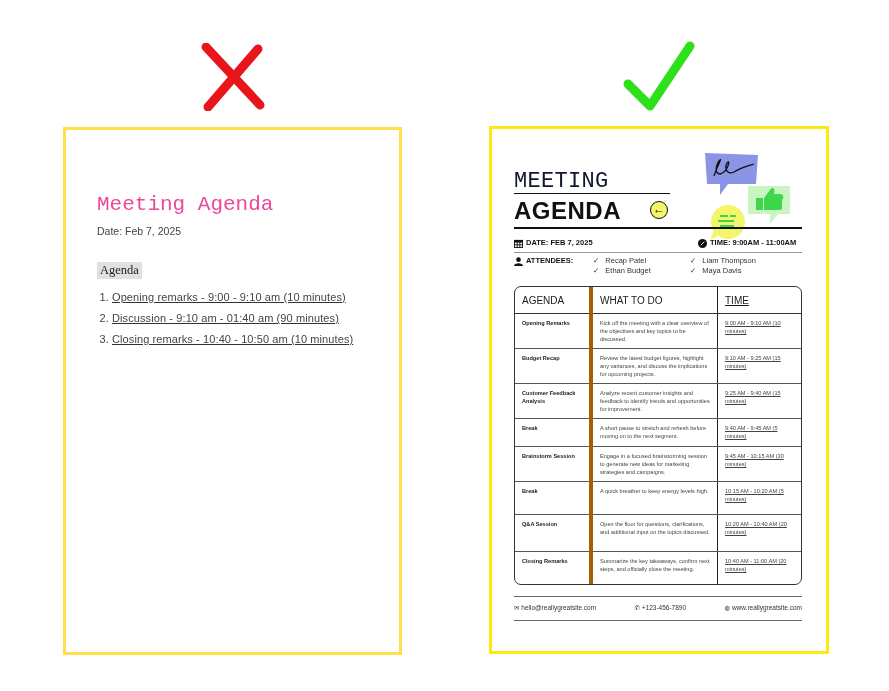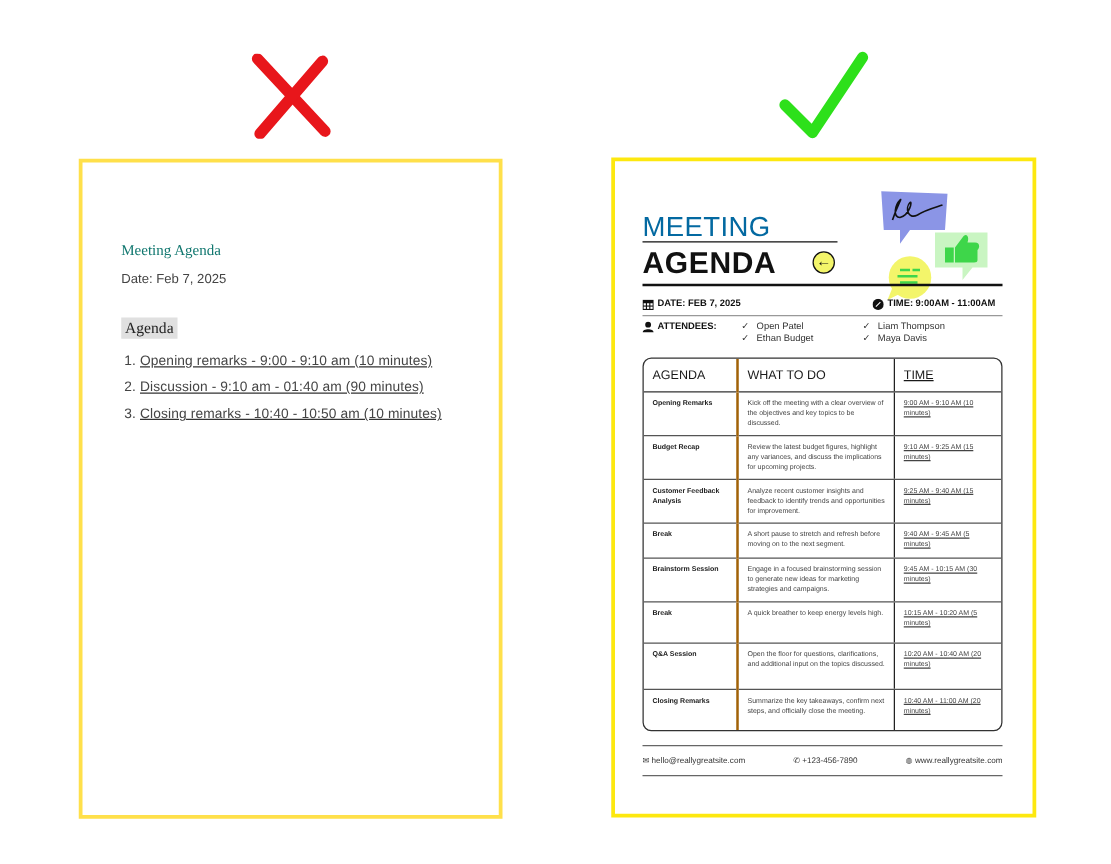--- a/index.html
+++ b/index.html
@@ -4,46 +4,46 @@
 <style>
   html,body{margin:0;padding:0;background:#fff;}
   body{width:889px;height:691px;position:relative;overflow:hidden;font-family:"Liberation Sans",sans-serif;color:#1a1a1a;}
   .mark{position:absolute;}
   .frame{position:absolute;box-sizing:border-box;}
   #bad-frame{left:63px;top:127px;width:339px;height:528px;border:3px solid #ffe04a;}
   #good-frame{left:489px;top:126px;width:340px;height:528px;border:3px solid #fde80f;}
 
   
   .plain{position:absolute;left:97px;top:193px;width:290px;color:#333;}
-  .plain .title{font-family:Liberation Serif, serif;font-size:12px;color:#0f766e;margin:0 0 9px 0;}
+  .plain .title{font-family:Liberation Mono, monospace;font-size:21px;color:#ec4899;margin:0 0 9px 0;}
   .plain .meta{font-size:10.5px;color:#444;margin:0 0 7px 0;}
   .plain .sect{display:inline-block;background:#e0e0e0;font-family:"Liberation Serif",serif;font-size:12.5px;padding:1px 3px;margin-top:18px;color:#222;}
   .plain ol{margin:12px 0 0 0;padding:0 0 0 15px;text-decoration:underline;}
   .plain li{font-size:11px;color:#444;margin-bottom:9px;letter-spacing:0.1px;}
 
   
   .doc{position:absolute;left:514px;top:145px;width:288px;}
-  .h-meeting{position:absolute;left:0;top:24px;font-size:22px;letter-spacing:0.3px;color:#0369a1;}
+  .h-meeting{position:absolute;left:0;top:24px;font-size:22px;letter-spacing:0.3px;color:#0f172a;font-family:Liberation Mono, monospace;}
   .h-line1{position:absolute;left:0;top:48px;width:156px;height:1px;background:#111;}
   .h-agenda{position:absolute;left:0;top:52px;font-size:24px;font-weight:bold;letter-spacing:0.5px;color:#111;}
   .arrow-circle{position:absolute;left:136px;top:56px;width:18px;height:18px;border-radius:50%;background:#f3f56a;border:1.5px solid #111;box-sizing:border-box;font-size:12px;line-height:15px;text-align:center;color:#111;}
   .h-line2{position:absolute;left:0;top:82px;width:288px;height:2px;background:#111;}
   .illus{position:absolute;left:184px;top:5px;width:100px;height:90px;}
   .info-row{position:absolute;left:0;width:288px;font-size:7.5px;font-weight:bold;color:#111;}
   .info-row .ico{display:inline-block;width:9px;height:9px;vertical-align:middle;margin-right:3px;}
   .sep{position:absolute;left:0;width:288px;height:1px;background:#999;}
   .att-names{position:absolute;font-size:7.5px;color:#333;font-weight:normal;line-height:10px;}
   .att-names span.ck{margin-right:6px;}
 
   .table-wrap{position:absolute;left:0;top:141px;width:288px;height:299px;border:1px solid #333;border-radius:7px;overflow:hidden;box-sizing:border-box;}
   table{border-collapse:collapse;width:100%;}
   th{font-size:10px;font-weight:normal;text-align:left;padding:6px 7px;height:14px;border-bottom:1px solid #333;}
   td{font-size:5.6px;color:#444;vertical-align:top;padding:5px 7px;border-bottom:1px solid #555;line-height:8px;}
   td.c1{font-weight:bold;color:#222;width:60px;}
-  td.c2,th.c2{border-left:2px solid #a16207;width:110px;}
+  td.c2,th.c2{border-left:4px solid #a16207;width:110px;}
   td.c3,th.c3{border-left:1.5px solid #222;text-decoration:underline;}
   tr:last-child td{border-bottom:none;}
 
   .footer-top{position:absolute;left:0;top:451px;width:288px;height:1px;background:#666;}
   .footer{position:absolute;left:0;top:459px;width:288px;font-size:6.5px;color:#333;display:flex;justify-content:space-between;}
   .footer-bot{position:absolute;left:0;top:475px;width:288px;height:1px;background:#666;}
 </style>
 </head>
 <body>
 
@@ -108,21 +108,21 @@
         </svg><span>TIME: 9:00AM - 11:00AM</span>
     </span>
   </div>
   <div class="sep" style="top:107px"></div>
   <div class="info-row" style="top:111px">
     <svg class="ico" viewBox="0 0 10 10">
         <circle cx="5" cy="3" r="2.6" fill="#111"></circle>
         <path d="M0 10 C0 6 10 6 10 10 Z" fill="#111"></path>
       </svg><span>ATTENDEES:</span>
     <div class="att-names" style="left:79px;top:0">
-      <div><span class="ck">✓</span><span>Open Patel</span></div>
+      <div><span class="ck">✓</span><span>Recap Patel</span></div>
       <div><span class="ck">✓</span><span>Ethan Budget</span></div>
     </div>
     <div class="att-names" style="left:176px;top:0">
       <div><span class="ck">✓</span><span>Liam Thompson</span></div>
       <div><span class="ck">✓</span><span>Maya Davis</span></div>
     </div>
   </div>
 
   <div class="table-wrap">
     <table>

